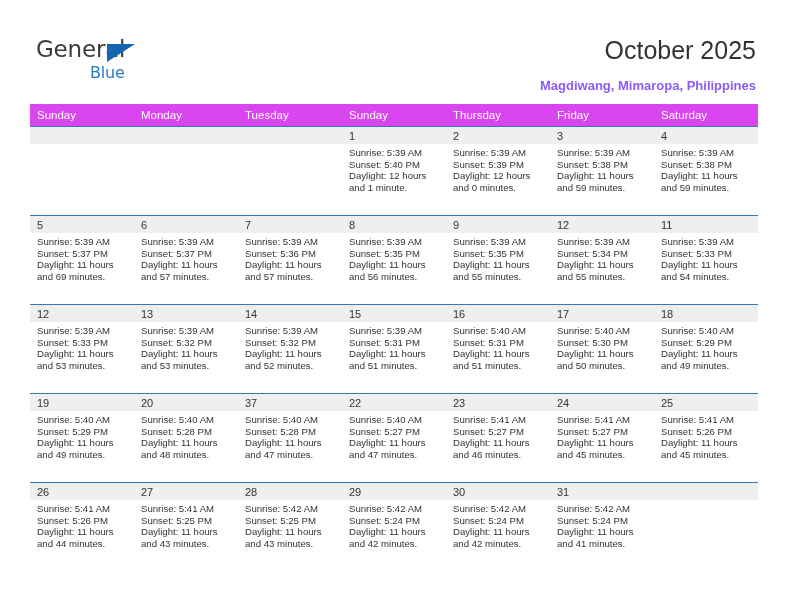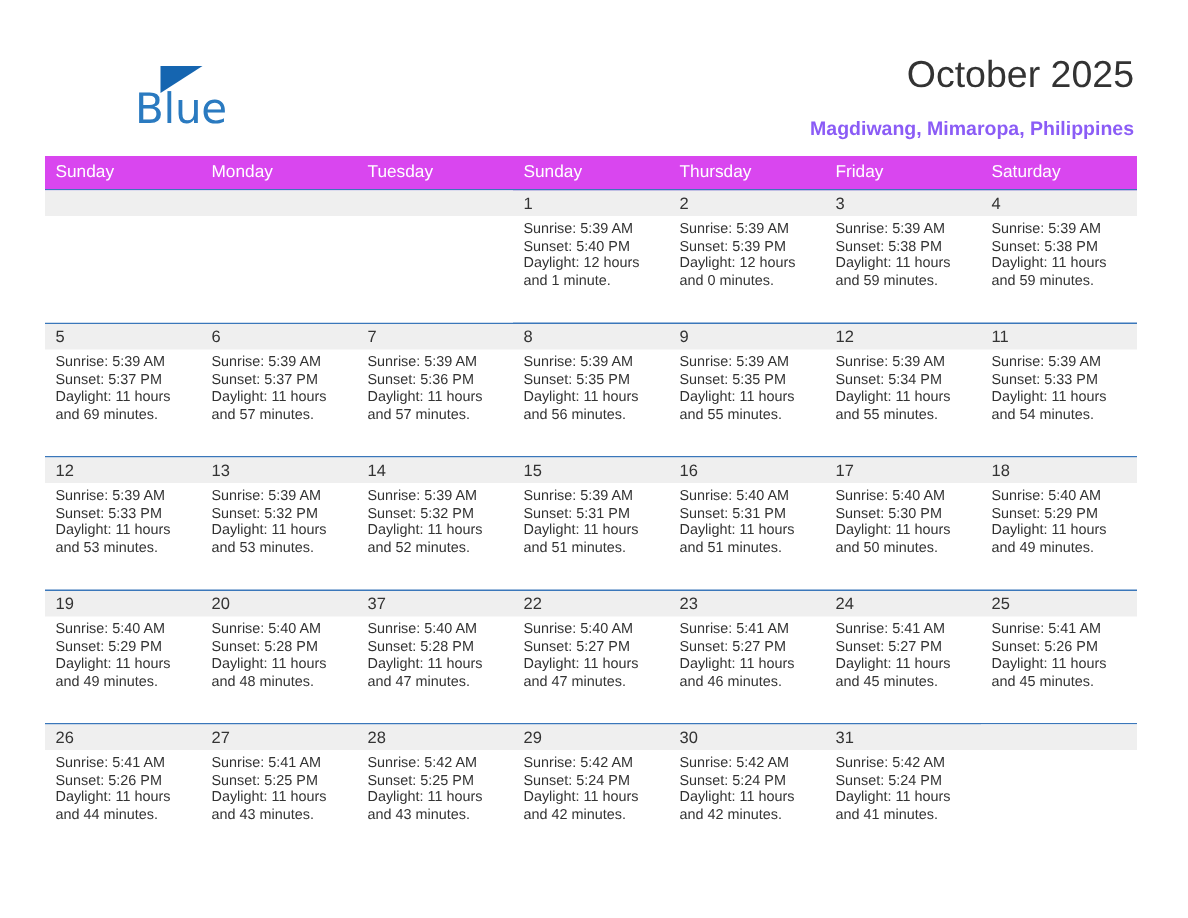--- a/index.html
+++ b/index.html
@@ -53,21 +53,21 @@
     top: 8px;
     width: 0;
     height: 0;
     border-left: 28px solid #1565b0;
     border-bottom: 18px solid transparent;
   }
   .logo-blue {
     position: absolute;
     left: 54px;
     top: 24px;
-    font-size: 28px;
+    font-size: 16px;
     letter-spacing: -0.2px;
     color: #2a7ac0;
     font-family: "DejaVu Sans", sans-serif;
     line-height: 26px;
   }
   .title {
     position: absolute;
     right: 36px;
     top: 36px;
     font-size: 25px;
@@ -146,20 +146,21 @@
     white-space: nowrap;
   }
 </style>
 </head>
 <body>
 
 <div class="page">
 
   <div class="header">
     <div class="logo">
+      <span class="logo-general">General</span>
       <span class="logo-triangle"></span>
       <span class="logo-blue">Blue</span>
     </div>
     <div class="title">October 2025</div>
     <div class="subtitle">Magdiwang, Mimaropa, Philippines</div>
   </div>
 
   <table class="calendar">
     <thead>
       <tr id="weekday-row">

